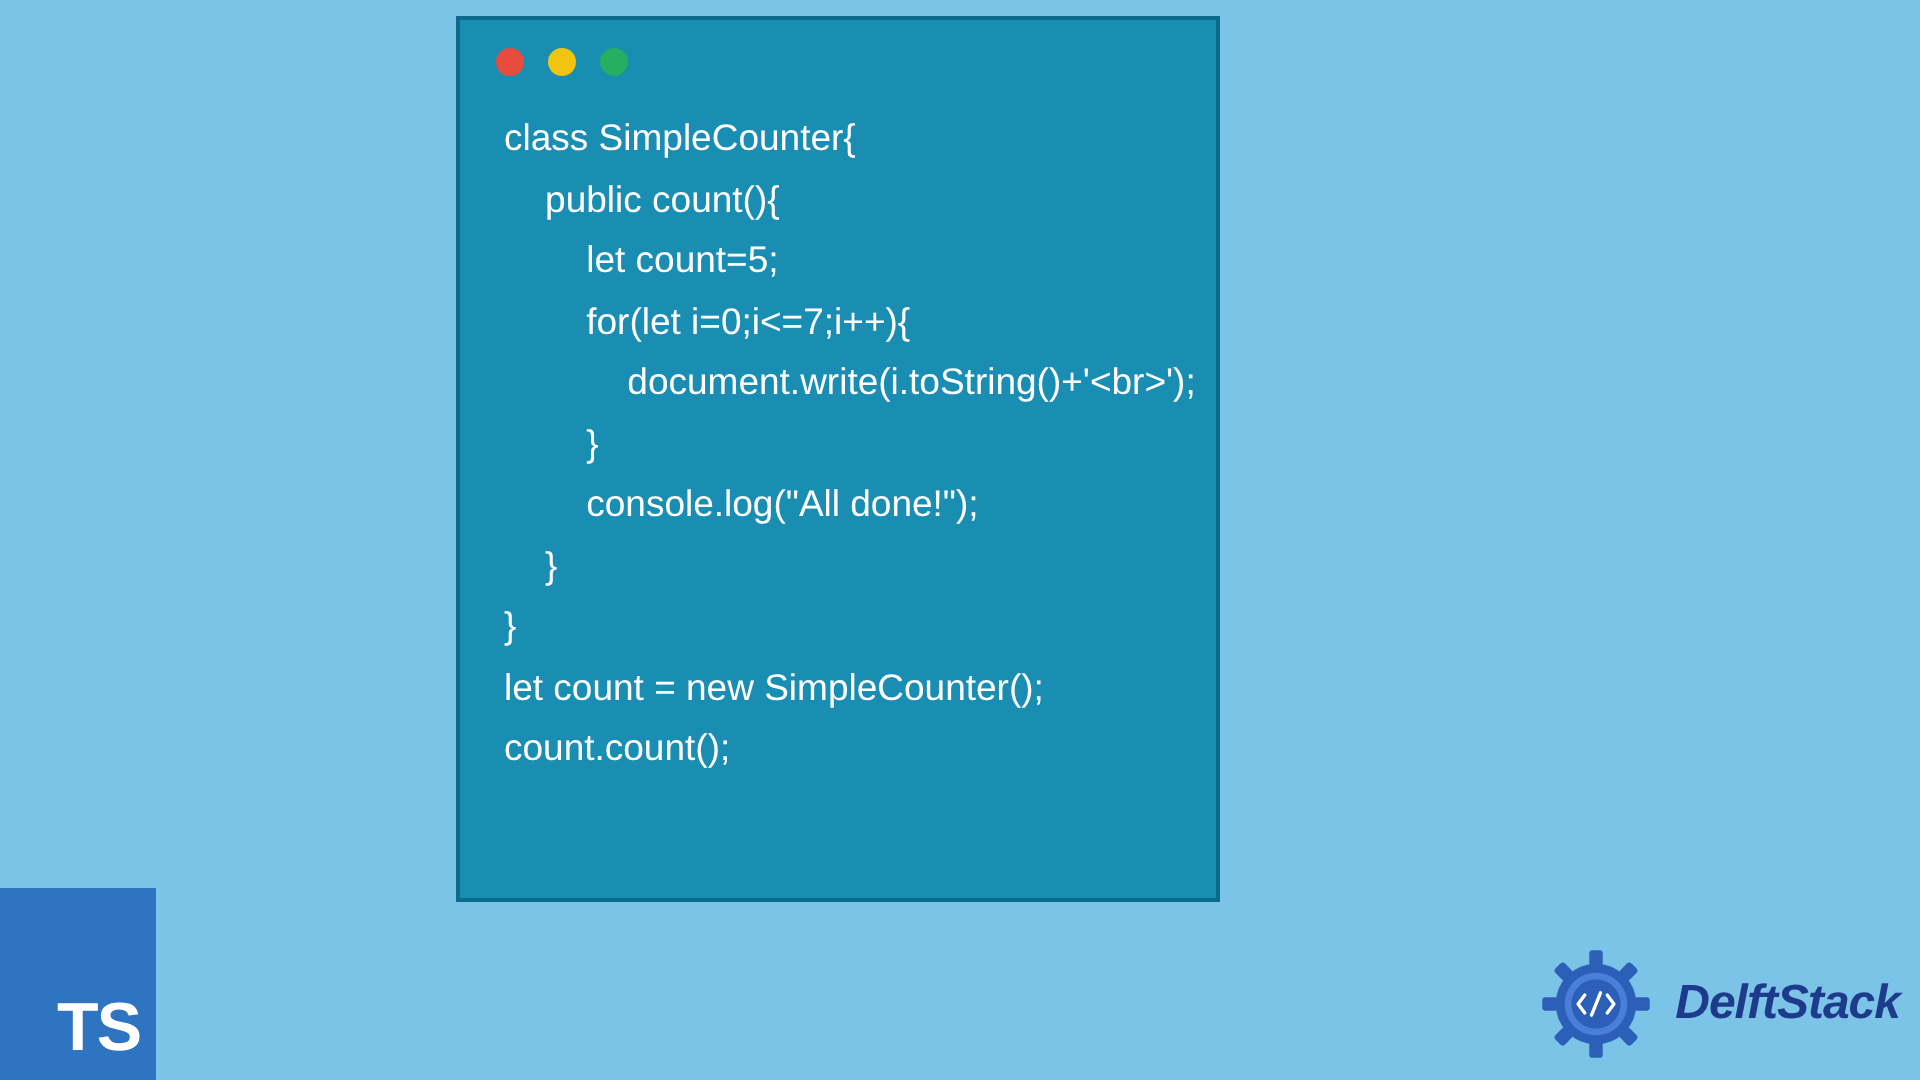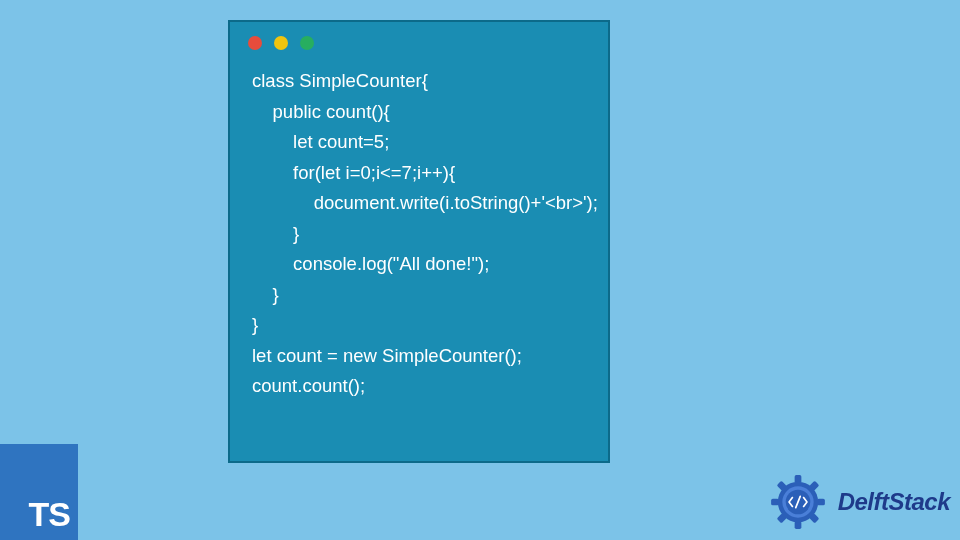--- a/index.html
+++ b/index.html
@@ -11,21 +11,21 @@
       width: 960px;
       height: 540px;
       background: #7cc3e8;
       font-family: Arial, Helvetica, sans-serif;
       position: relative;
       overflow: hidden;
     }
     .code-window {
       position: absolute;
       left: 228px;
-      top: 20px;
+      top: 8px;
       width: 382px;
       height: 443px;
       background: #1a8db3;
       border: 2px solid #0c6a8a;
     }
     .window-controls {
       display: flex;
       gap: 12px;
       padding: 14px 18px 8px 18px;
     }

